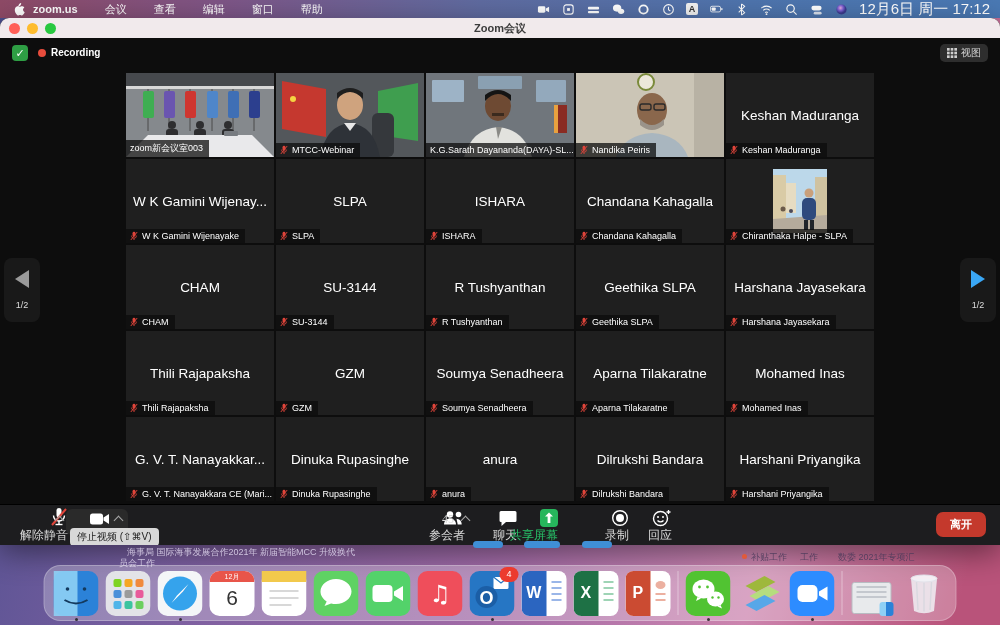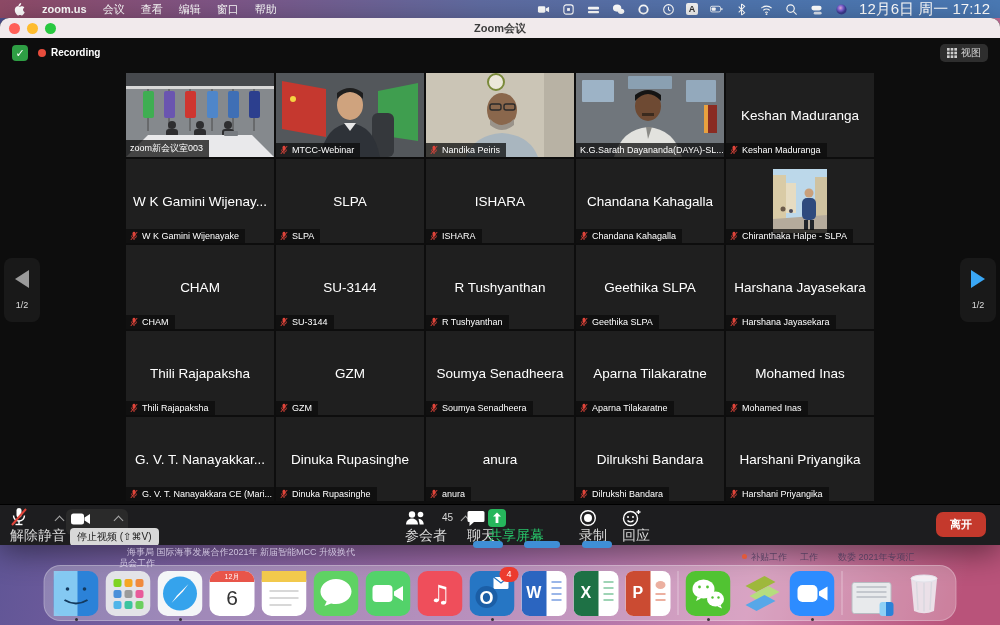--- a/index.html
+++ b/index.html
@@ -3,23 +3,23 @@
 <meta charset="utf-8">
 <style>
   html,body{margin:0;padding:0;}
   body{width:1000px;height:625px;overflow:hidden;font-family:"Liberation Sans",sans-serif;
        background:linear-gradient(105deg,#4a4e8e 0%,#7b5fa0 28%,#a06aa6 55%,#cc84ae 78%,#b9537a 96%);}
   #screen{position:relative;width:1000px;height:625px;}
   
   .menubar{position:absolute;left:0;top:0;width:1000px;height:18px;
     background:linear-gradient(90deg,#8e4a66 0%,#7e5586 22%,#5f6ba0 48%,#4e74ad 75%,#4a79b4 100%);
     display:flex;align-items:center;color:#fff;font-size:11px;}
-  .menubar .left{display:flex;align-items:center;gap:16px;padding-left:12px;}
+  .menubar .left{display:flex;align-items:center;gap:7px;padding-left:12px;}
   .menubar .appname{font-weight:bold;}
-  .menubar .mitem{cursor:default;}
+  .menubar .mitem{cursor:default;margin-left:20px;}
   .menubar .right{margin-left:auto;display:flex;align-items:center;gap:11px;padding-right:10px;}
   .sico{width:14px;height:14px;display:inline-flex;align-items:center;justify-content:center;}
   .sico svg{width:13px;height:13px;}
   .inputA{width:12px;height:12px;background:#f2f2f2;color:#333;border-radius:2px;
     font-size:9px;font-weight:bold;display:flex;align-items:center;justify-content:center;}
   .clocktxt{font-size:15px;white-space:nowrap;}
   
   .window{position:absolute;left:0;top:18px;width:1000px;height:527px;border-radius:9px 9px 0 0;overflow:hidden;
     background:#0d0d0d;box-shadow:0 8px 30px rgba(0,0,0,.45);}
   .titlebar{height:20px;background:#f1eaec;display:flex;align-items:center;position:relative;}
@@ -53,31 +53,31 @@
   .photowrap{position:absolute;inset:0;display:flex;align-items:center;justify-content:center;}
   
   .pager{position:absolute;top:240px;width:36px;height:64px;background:#191919;border-radius:8px;
     display:flex;flex-direction:column;align-items:center;justify-content:center;gap:12px;}
   .pager.leftp{left:4px;} .pager.rightp{right:4px;}
   .tri-l{width:0;height:0;border-top:9px solid transparent;border-bottom:9px solid transparent;border-right:14px solid #9a9a9a;}
   .tri-r{width:0;height:0;border-top:9px solid transparent;border-bottom:9px solid transparent;border-left:14px solid #3aa7f5;}
   .pagenum{color:#ddd;font-size:9px;}
   
   .toolbar{position:absolute;left:0;bottom:0;width:100%;height:40px;background:#1d1d1f;border-top:1px solid #000;}
-  .tbitem{position:absolute;top:2px;display:flex;flex-direction:column;align-items:flex-start;color:#d8d8d8;font-size:14px;}
+  .tbitem{position:absolute;top:2px;display:flex;flex-direction:column;align-items:flex-end;color:#d8d8d8;font-size:12px;}
   .tbicon{height:20px;display:flex;align-items:end;}
   .chev{width:6px;height:6px;border-right:1.5px solid #a8a8a8;border-bottom:1.5px solid #a8a8a8;
     transform:rotate(-135deg);display:inline-block;}
   .stopbg{position:absolute;left:66px;top:4px;width:62px;height:26px;background:#2a2a2a;border-radius:6px;}
   .tooltip{position:absolute;left:70px;top:23px;background:#d8d8d8;color:#222;font-size:10px;
     padding:2px 7px;border-radius:4px;white-space:nowrap;z-index:30;}
   .greenlbl{color:#27c268;}
   .leavebtn{position:absolute;right:14px;top:7px;width:50px;height:25px;background:#c4392c;border-radius:7px;
     color:#fff;font-size:11px;font-weight:bold;display:flex;align-items:center;justify-content:center;}
-  .cnt{font-size:10px;color:#d8d8d8;position:absolute;}
+  .cnt{font-size:12px;color:#d8d8d8;position:absolute;font-family:Liberation Serif, serif;}
   
   .bgtext{position:absolute;color:#d9cfe8;font-size:9px;filter:blur(.4px);opacity:.9;white-space:nowrap;}
   .bgtextd{position:absolute;color:#4a3a5a;font-size:9px;filter:blur(.4px);opacity:.85;white-space:nowrap;}
   .bluepill{position:absolute;height:7px;background:#3f8fd6;border-radius:4px;z-index:25;}
   .reddot2{position:absolute;width:5px;height:5px;border-radius:50%;background:#e05a3a;z-index:2;}
   
   .dock{position:absolute;left:50%;transform:translateX(-50%);bottom:4px;height:54px;
     background:rgba(255,255,255,.26);border:1px solid rgba(255,255,255,.25);border-radius:17px;
     display:flex;align-items:center;gap:7px;padding:0 9px;}
   .dicon{position:relative;width:45px;height:45px;border-radius:10px;flex:0 0 auto;}
@@ -296,57 +296,57 @@
               <path d="M1.8 5.5a3.2 3.2 0 006.4 0"></path>
               <line x1="5" y1="8.8" x2="5" y2="11"></line>
               <line x1="1" y1="11" x2="9" y2="1"></line>
             </svg>
           <span>MTCC-Webinar</span>
         </div>
       </div>
 
       <div class="tile">
         <svg class="scene" viewBox="0 0 148 84" preserveAspectRatio="none">
-          <rect width="148" height="84" fill="#cbc5b6"></rect>
-          <rect x="118" y="0" width="30" height="84" fill="#b8b2a4"></rect>
-          <circle cx="70" cy="9" r="8" fill="#ece8da" stroke="#7a8a3a" stroke-width="2"></circle>
-          <ellipse cx="76" cy="37" rx="15" ry="17" fill="#8a674c"></ellipse>
-          <rect x="64" y="31" width="11" height="6" rx="2" fill="none" stroke="#2a2a2a" stroke-width="1.4"></rect>
-          <rect x="78" y="31" width="11" height="6" rx="2" fill="none" stroke="#2a2a2a" stroke-width="1.4"></rect>
-          <path d="M64 46 Q76 58 88 46 L88 52 Q76 62 64 52 Z" fill="#9a938a"></path>
-          <path d="M40 84 Q48 62 76 60 Q104 62 112 84 Z" fill="#a9b6bf"></path>
-        </svg>
-        <div class="tlabel">
-          <svg class="mm" viewBox="0 0 10 12">
-              <rect x="3.2" y="0.8" width="3.6" height="6" rx="1.8"></rect>
-              <path d="M1.8 5.5a3.2 3.2 0 006.4 0"></path>
-              <line x1="5" y1="8.8" x2="5" y2="11"></line>
-              <line x1="1" y1="11" x2="9" y2="1"></line>
-            </svg>
-          <span>Nandika Peiris</span>
-        </div>
-      </div>
-
-      <div class="tile">
-        <svg class="scene" viewBox="0 0 148 84" preserveAspectRatio="none">
           <rect width="148" height="84" fill="#70767c"></rect>
           <rect x="6" y="7" width="32" height="22" rx="1" fill="#9db3c6"></rect>
           <rect x="110" y="7" width="30" height="22" rx="1" fill="#93a9bc"></rect>
           <rect x="52" y="3" width="44" height="13" rx="1" fill="#8aa0b2"></rect>
           <rect x="128" y="32" width="13" height="28" fill="#8a2b22"></rect>
             <rect x="128" y="32" width="4" height="28" fill="#e8a13f"></rect>
           <ellipse cx="72" cy="33" rx="13" ry="15" fill="#6e4a33"></ellipse>
           <path d="M59 28 Q72 14 85 28 L85 22 Q72 12 59 22 Z" fill="#141414"></path>
           <rect x="66" y="40" width="12" height="3" fill="#3a2a1e"></rect>
           <path d="M38 84 Q46 56 72 54 Q98 56 106 84 Z" fill="#e2e2de"></path>
           <path d="M70 54 L72 66 L76 54 Z" fill="#8a8a86"></path>
         </svg>
         <div class="tlabel">
             <span>K.G.Sarath Dayananda(DAYA)-SL...</span>
           </div>
+      </div>
+
+      <div class="tile">
+        <svg class="scene" viewBox="0 0 148 84" preserveAspectRatio="none">
+          <rect width="148" height="84" fill="#cbc5b6"></rect>
+          <rect x="118" y="0" width="30" height="84" fill="#b8b2a4"></rect>
+          <circle cx="70" cy="9" r="8" fill="#ece8da" stroke="#7a8a3a" stroke-width="2"></circle>
+          <ellipse cx="76" cy="37" rx="15" ry="17" fill="#8a674c"></ellipse>
+          <rect x="64" y="31" width="11" height="6" rx="2" fill="none" stroke="#2a2a2a" stroke-width="1.4"></rect>
+          <rect x="78" y="31" width="11" height="6" rx="2" fill="none" stroke="#2a2a2a" stroke-width="1.4"></rect>
+          <path d="M64 46 Q76 58 88 46 L88 52 Q76 62 64 52 Z" fill="#9a938a"></path>
+          <path d="M40 84 Q48 62 76 60 Q104 62 112 84 Z" fill="#a9b6bf"></path>
+        </svg>
+        <div class="tlabel">
+          <svg class="mm" viewBox="0 0 10 12">
+              <rect x="3.2" y="0.8" width="3.6" height="6" rx="1.8"></rect>
+              <path d="M1.8 5.5a3.2 3.2 0 006.4 0"></path>
+              <line x1="5" y1="8.8" x2="5" y2="11"></line>
+              <line x1="1" y1="11" x2="9" y2="1"></line>
+            </svg>
+          <span>Nandika Peiris</span>
+        </div>
       </div>
 
       <div class="tile">
         <div class="tname">Keshan Maduranga</div>
         <div class="tlabel">
           <svg class="mm" viewBox="0 0 10 12">
               <rect x="3.2" y="0.8" width="3.6" height="6" rx="1.8"></rect>
               <path d="M1.8 5.5a3.2 3.2 0 006.4 0"></path>
               <line x1="5" y1="8.8" x2="5" y2="11"></line>
               <line x1="1" y1="11" x2="9" y2="1"></line>

